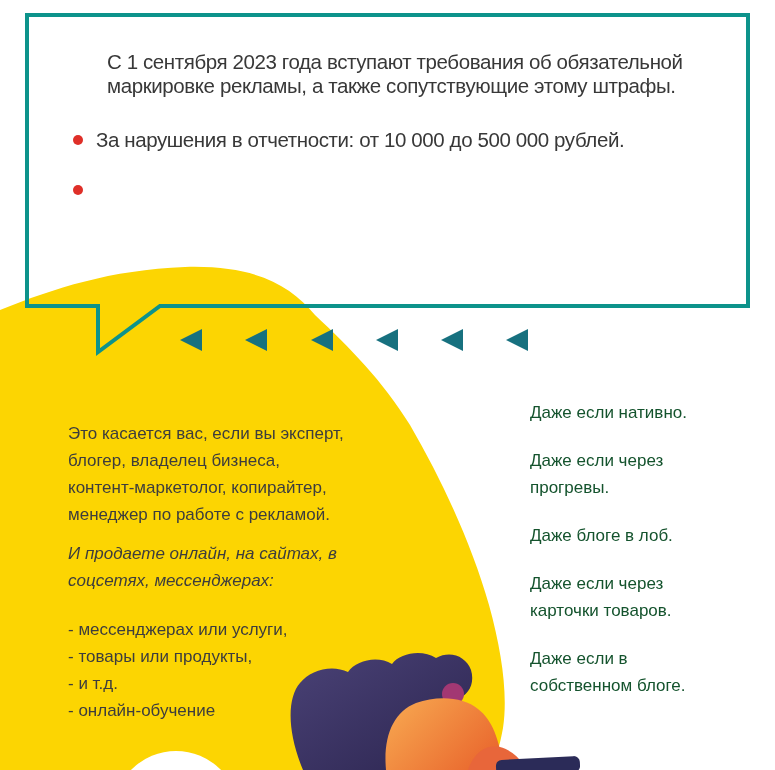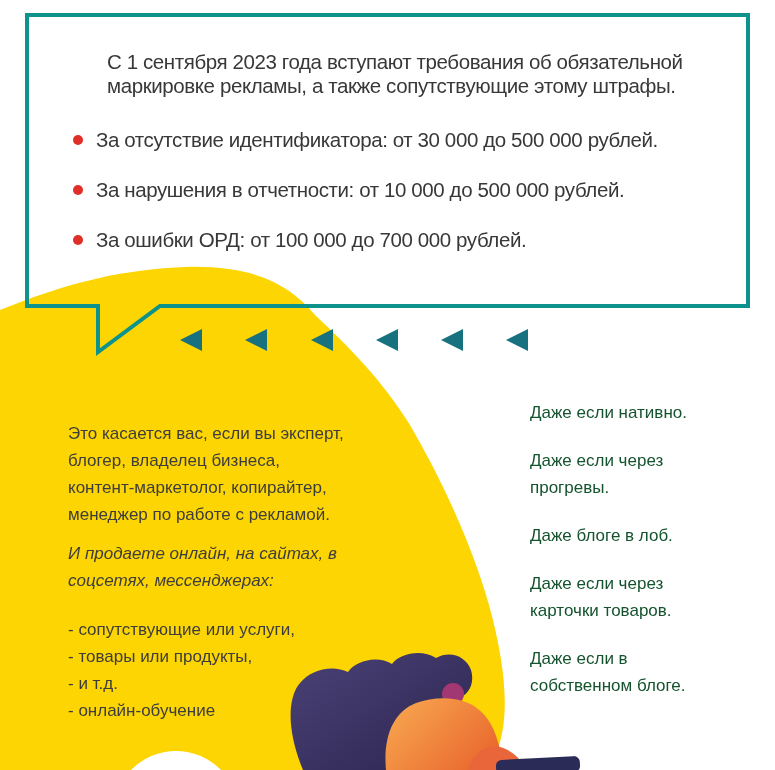--- a/index.html
+++ b/index.html
@@ -104,41 +104,36 @@
 
   <circle cx="176" cy="814" r="63" fill="#ffffff"></circle>
 </svg>
 
 <div class="abs box-heading">С 1 сентября 2023 года вступают требования об обязательной
 маркировке рекламы, а также сопутствующие этому штрафы.</div>
 
 <div class="abs bullet-list">
   <div class="bullet-row">
     <div class="bullet-dot"></div>
-    <div class="bullet-text">За отсутствие идентификатора: от 30 000 до 500 000 рублей.</div>
-  </div>
-  <div class="bullet-row">
-    <div class="bullet-dot"></div>
     <div class="bullet-text">За нарушения в отчетности: от 10 000 до 500 000 рублей.</div>
   </div>
   <div class="bullet-row">
     <div class="bullet-dot"></div>
-    <div class="bullet-text">За ошибки ОРД: от 100 000 до 700 000 рублей.</div>
   </div>
 </div>
 
 <div class="abs blob-text">
   <p class="p1">Это касается вас, если вы эксперт,
 блогер, владелец бизнеса,
 контент-маркетолог, копирайтер,
 менеджер по работе с рекламой.</p>
   <p class="p2">И продаете онлайн, на сайтах, в
 соцсетях, мессенджерах:</p>
   <ul class="blob-list">
-    <li>- сопутствующие или услуги,</li>
+    <li>- мессенджерах или услуги,</li>
     <li>- товары или продукты,</li>
     <li>- и т.д.</li>
     <li>- онлайн-обучение</li>
   </ul>
 </div>
 
 <div class="abs right-col">
   <p>Даже если нативно.</p>
   <p>Даже если через
 прогревы.</p>

